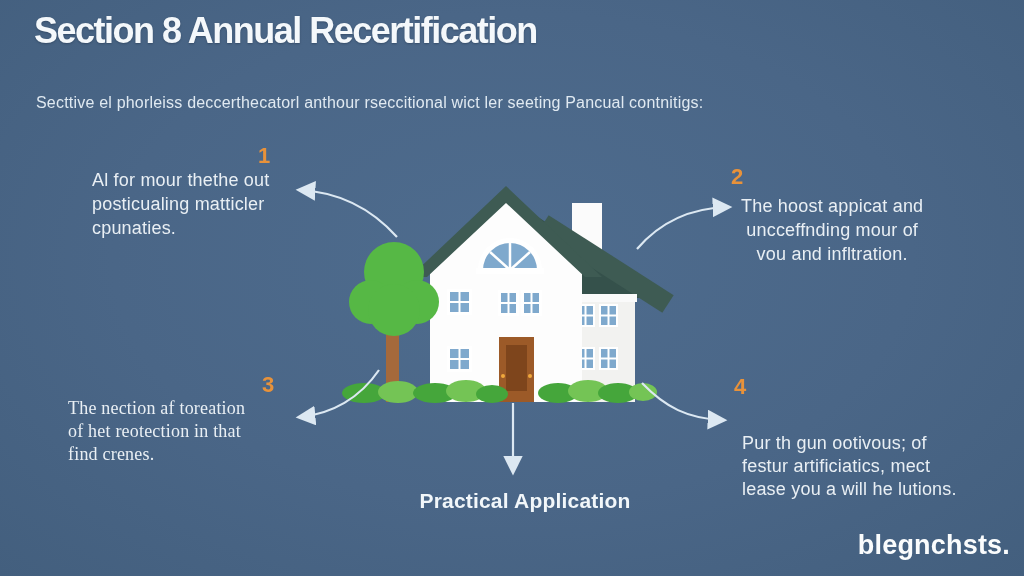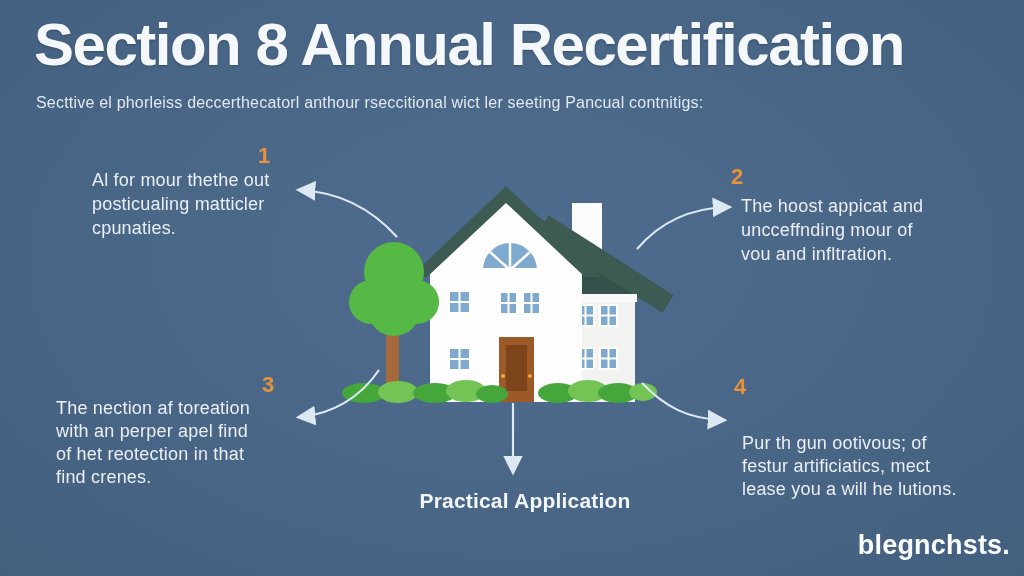--- a/index.html
+++ b/index.html
@@ -13,21 +13,21 @@
     width: 1024px;
     height: 576px;
     background: radial-gradient(ellipse at 50% 45%, #4e6c8e 0%, #4a6687 55%, #435f7e 100%);
     overflow: hidden;
   }
   .title {
     position: absolute;
     left: 34px; top: 10px;
     width: 970px;
     color: #f4f8fb;
-    font-size: 60px;
+    font-size: 36px;
     font-weight: bold;
     letter-spacing: -1.5px;
     white-space: nowrap;
     text-shadow: 0 1px 2px rgba(20,35,55,0.35);
   }
   .subtitle {
     position: absolute;
     left: 36px; top: 94px;
     width: 860px;
     color: rgba(232,240,247,0.95);
@@ -44,23 +44,23 @@
   .step-text {
     position: absolute;
     color: #e9eff4;
     font-size: 18px;
     line-height: 24px;
     letter-spacing: 0.2px;
   }
   .num-1 { left: 258px; top: 143px; }
   .text-1 { left: 92px;  top: 168px; }
   .num-2 { left: 731px; top: 164px; }
-  .text-2 { left: 741px; top: 194px; }
+  .text-2 { left: 741px; top: 194px; text-align: center; }
   .num-3 { left: 262px; top: 372px; }
-  .text-3 { left: 56px;  top: 397px; line-height: 23px; }
+  .text-3 { left: 68px;  top: 397px; line-height: 23px; font-family: Liberation Serif, serif; }
   .num-4 { left: 734px; top: 374px; }
   .text-4 { left: 742px; top: 400px; line-height: 23px; margin-top: 32px; }
   .arrow-layer {
     position: absolute;
     left: 0; top: 0;
     width: 1024px; height: 576px;
     pointer-events: none;
   }
   .house-wrap {
     position: absolute;
@@ -104,21 +104,20 @@
   <div class="step-num num-2">2</div>
   <div class="step-text text-2">
     <div>The hoost appicat and</div>
     <div>uncceffnding mour of</div>
     <div>vou and infltration.</div>
   </div>
 
   <div class="step-num num-3">3</div>
   <div class="step-text text-3">
     <div>The nection af toreation</div>
-    <div>with an perper apel find</div>
     <div>of het reotection in that</div>
     <div>find crenes.</div>
   </div>
 
   <div class="step-num num-4">4</div>
   <div class="step-text text-4">
     <div>Pur th gun ootivous; of</div>
     <div>festur artificiatics, mect</div>
     <div>lease you a will he lutions.</div>
   </div>

